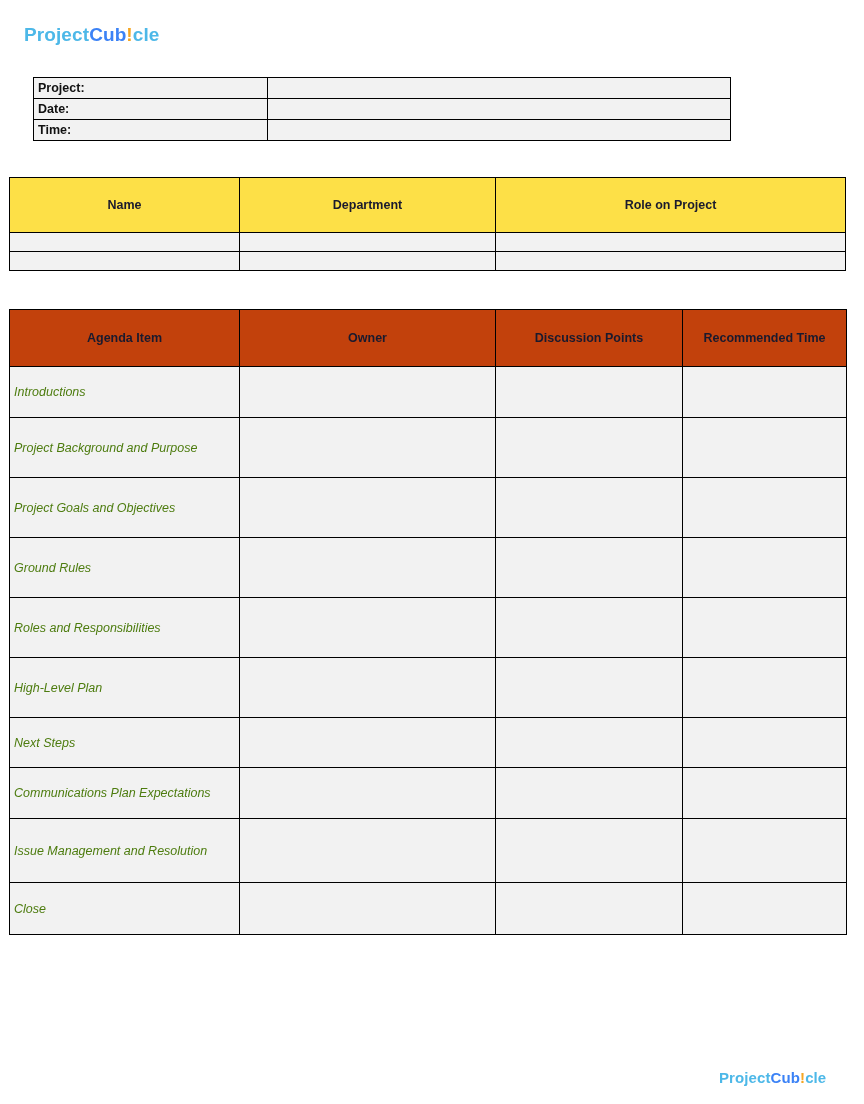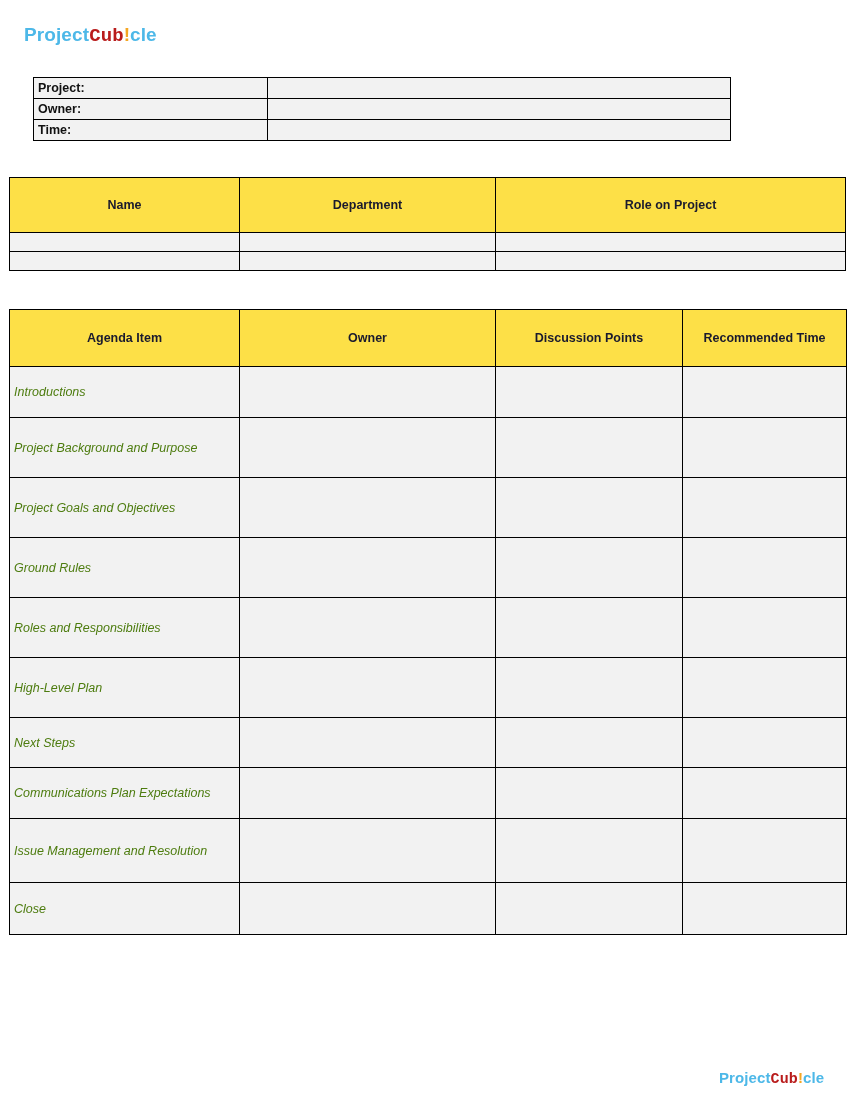--- a/index.html
+++ b/index.html
@@ -28,21 +28,21 @@
     left: 24px;
     top: 24px;
     font-size: 19px;
   }
   .logo-bottom {
     left: 719px;
     top: 1069px;
     font-size: 15px;
   }
   .logo .seg-a { color: #4db8e8; }
-  .logo .seg-b { color: #b91c1c; font-family: Liberation Mono, monospace; }
+  .logo .seg-b { color: #3b82f6; }
   .logo .seg-c { color: #f5a623; }
   .logo .seg-d { color: #4db8e8; }
 
   
   .tbl {
     position: absolute;
     border-collapse: collapse;
     table-layout: fixed;
     border: 1.6px solid #000000;
   }
@@ -88,21 +88,21 @@
     height: 18px;
   }
 
   
   #agenda-table {
     left: 9px;
     top: 309px;
     width: 833px;
   }
   #agenda-table th {
-    background: #fde047;
+    background: #c2410c;
     height: 56px;
     font-size: 12.5px;
     font-weight: bold;
     text-align: center;
     color: #1a1a2e;
   }
   #agenda-table td.agenda-item {
     font-style: italic;
     font-size: 12.5px;
     padding-left: 4px;
@@ -126,21 +126,21 @@
   <span class="seg-a">Project</span><span class="seg-b">Cub</span><span class="seg-c">!</span><span class="seg-d">cle</span>
 </div>
 
 <table class="tbl" id="meta-table">
   <tbody>
     <tr>
       <td class="label">Project:</td>
       <td></td>
     </tr>
     <tr>
-      <td class="label">Owner:</td>
+      <td class="label">Date:</td>
       <td></td>
     </tr>
     <tr>
       <td class="label">Time:</td>
       <td></td>
     </tr>
   </tbody>
 </table>
 
 <table class="tbl" id="attendees-table">

